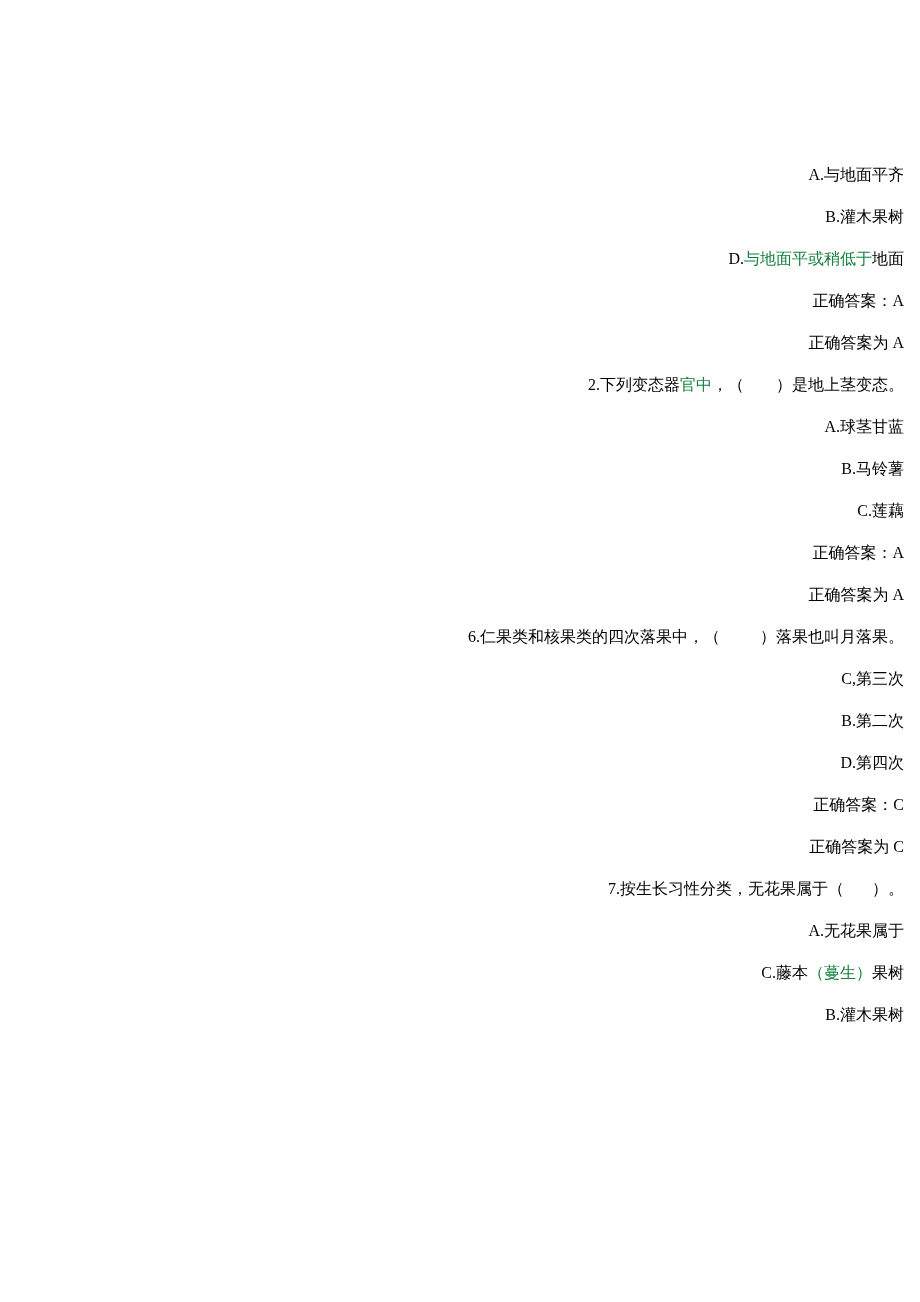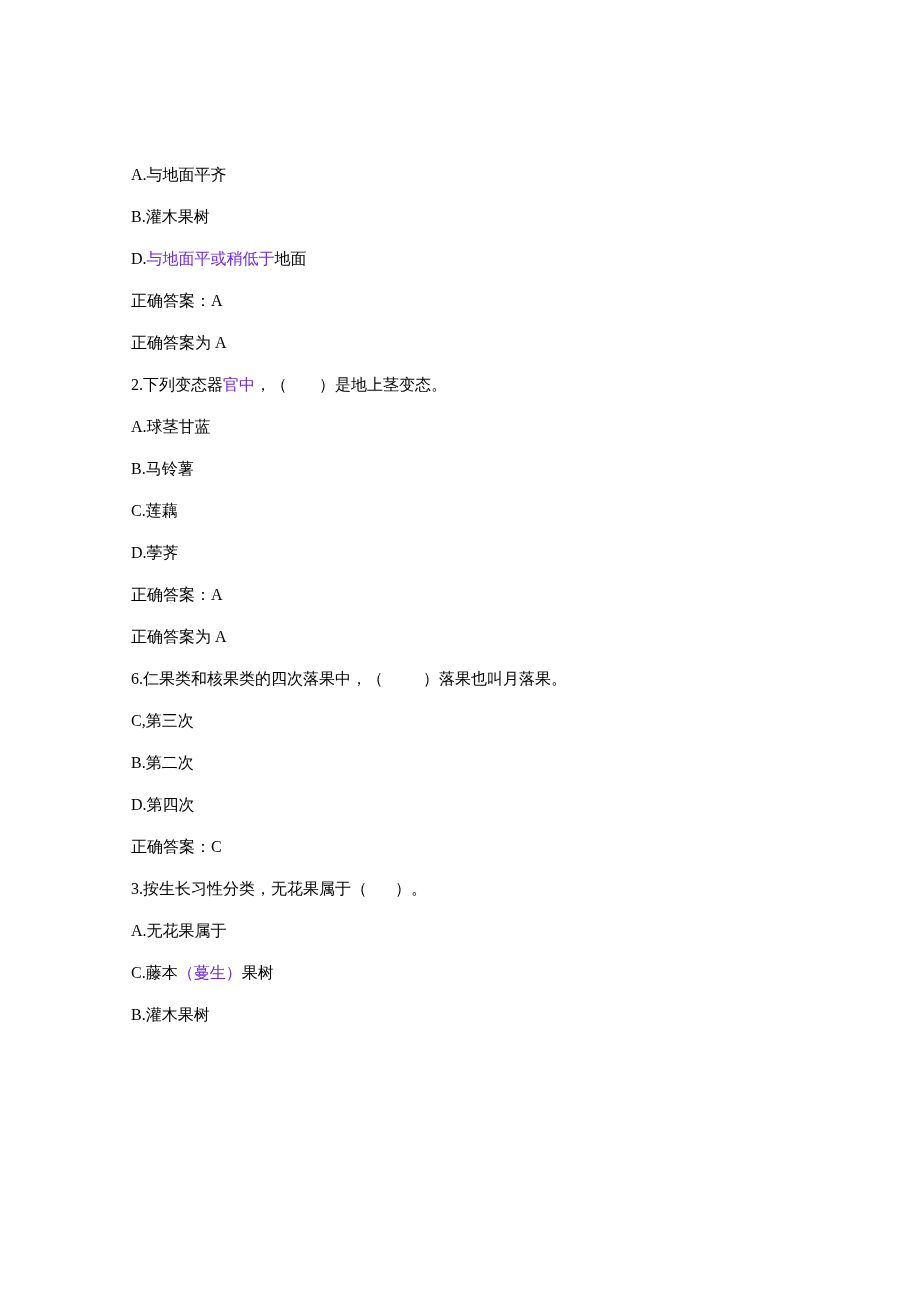--- a/index.html
+++ b/index.html
@@ -10,52 +10,53 @@
   }
   .page {
     width: 920px;
     min-height: 1302px;
     padding: 167px 16px 0 131px;
     box-sizing: border-box;
     font-family: "SimSun", "宋体", serif;
     font-size: 16px;
     color: #000000;
     line-height: 1;
+    text-align: right;
   }
   .line {
     margin-bottom: 26px;
     white-space: pre;
   }
   .faded {
-    color: #6d28d9;
+    color: #15803d;
   }
 </style>
 </head>
 <body>
 
 <div class="page">
 
   <div class="line">A.与地面平齐</div>
   <div class="line">B.灌木果树</div>
   <div class="line"><span>D.</span><span class="faded">与地面平或稍低于</span><span>地面</span></div>
   <div class="line">正确答案：A</div>
   <div class="line">正确答案为 A</div>
 
   <div class="line"><span>2.下列变态器</span><span class="faded">官中</span><span>，（        ）是地上茎变态。</span></div>
   <div class="line">A.球茎甘蓝</div>
   <div class="line">B.马铃薯</div>
   <div class="line">C.莲藕</div>
-  <div class="line">D.荸荠</div>
   <div class="line">正确答案：A</div>
   <div class="line">正确答案为 A</div>
 
   <div class="line">6.仁果类和核果类的四次落果中，（          ）落果也叫月落果。</div>
   <div class="line">C,第三次</div>
   <div class="line">B.第二次</div>
   <div class="line">D.第四次</div>
   <div class="line">正确答案：C</div>
+  <div class="line">正确答案为 C</div>
 
-  <div class="line">3.按生长习性分类，无花果属于（       ）。</div>
+  <div class="line">7.按生长习性分类，无花果属于（       ）。</div>
   <div class="line">A.无花果属于</div>
   <div class="line"><span>C.藤本</span><span class="faded">（蔓生）</span><span>果树</span></div>
   <div class="line">B.灌木果树</div>
 
 </div>
 
 </body></html>

